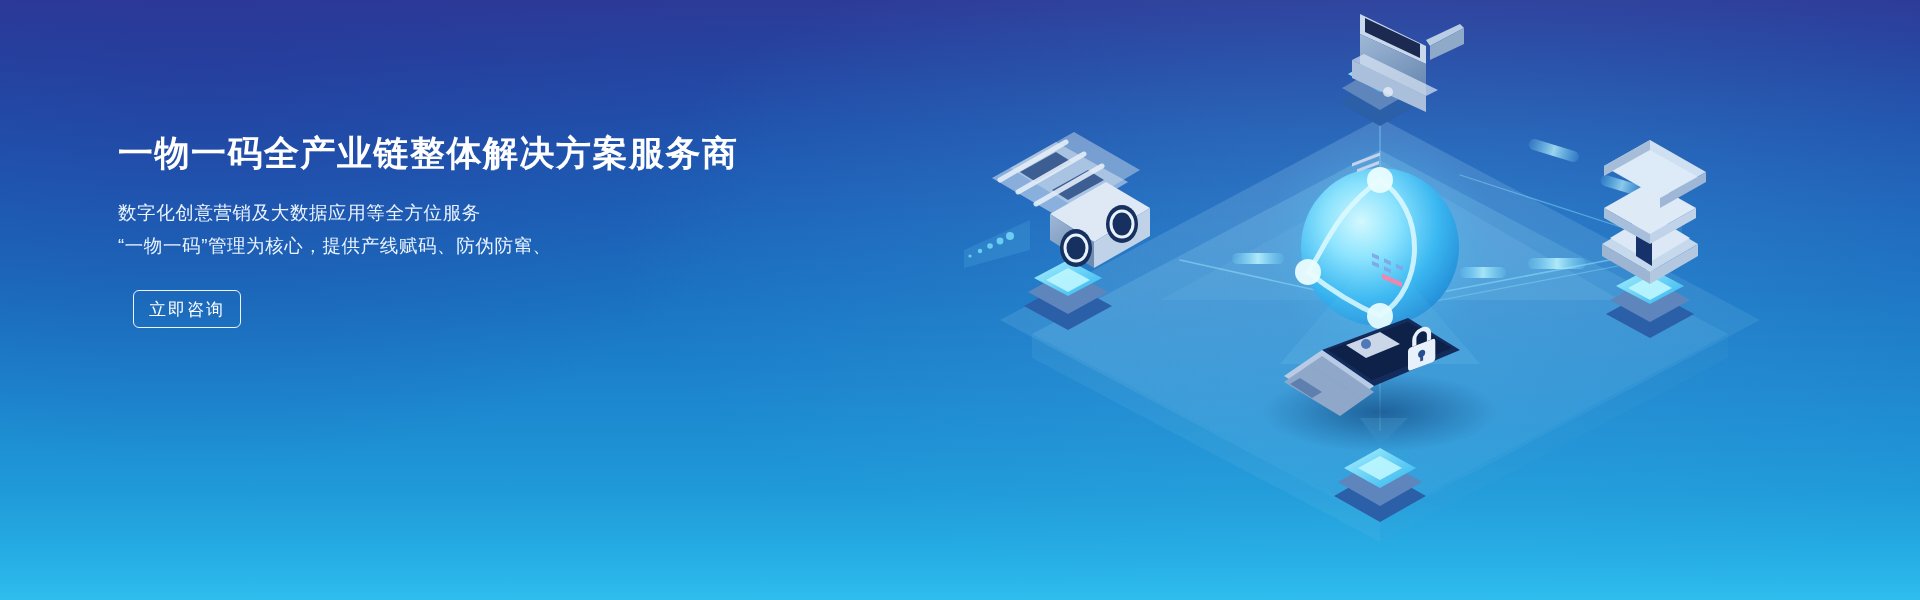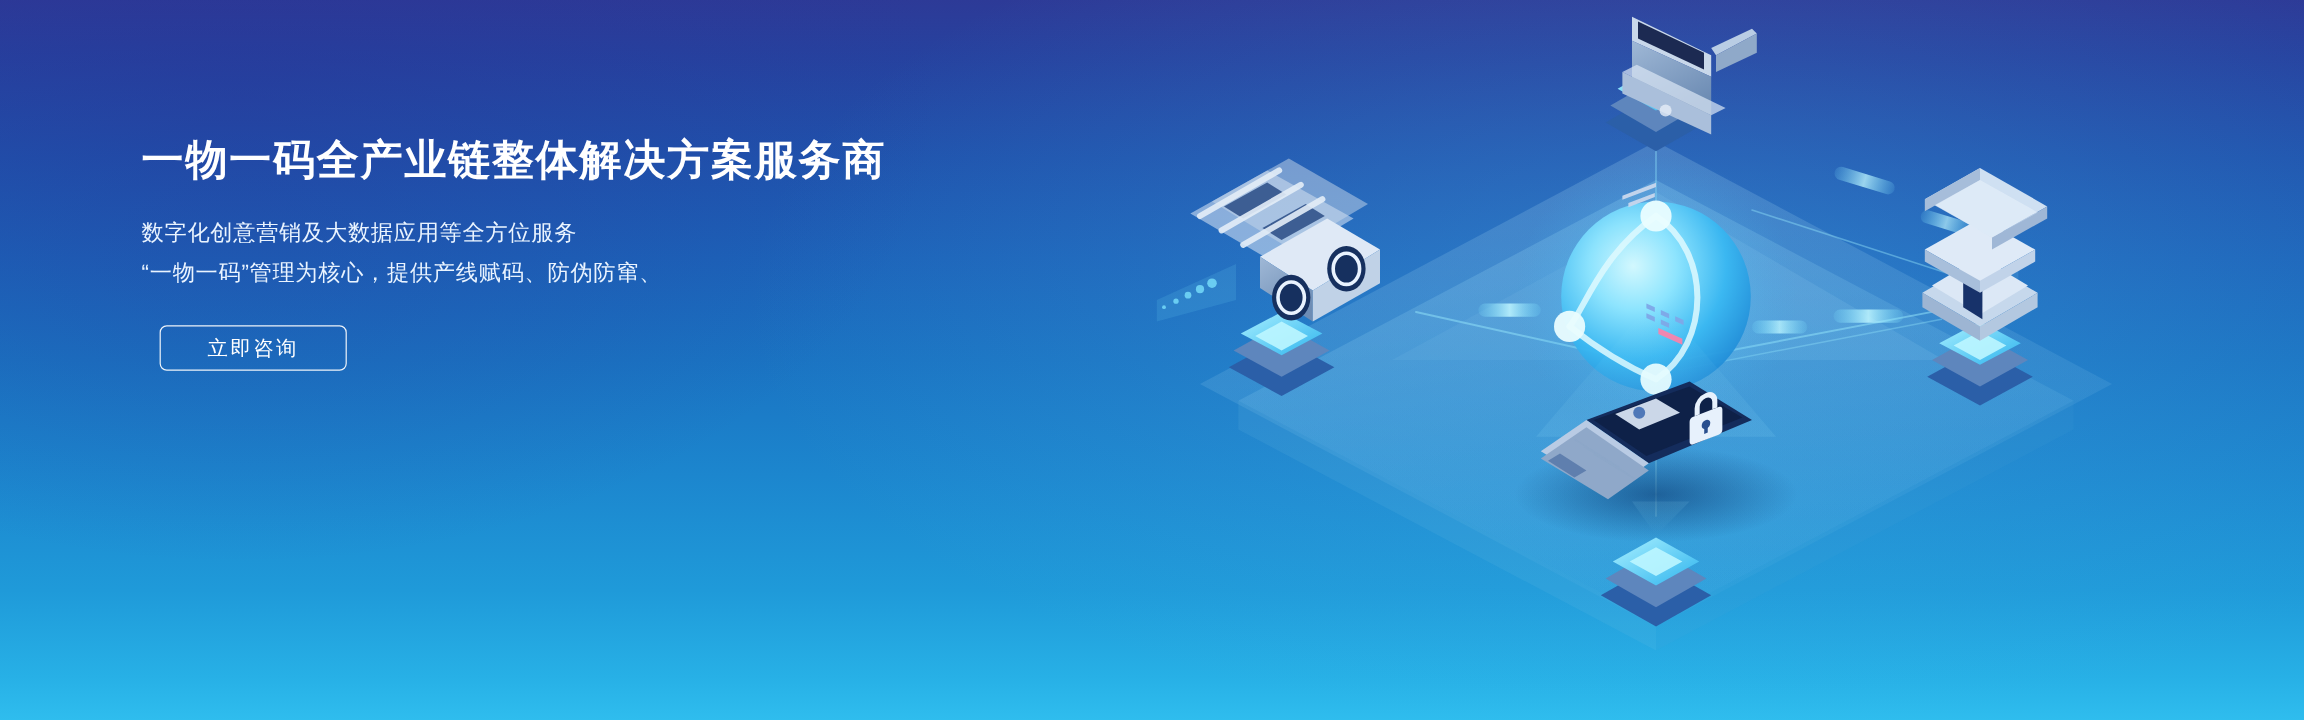--- a/index.html
+++ b/index.html
@@ -31,21 +31,21 @@
     background:
       radial-gradient(1100px 520px at 1390px 250px, rgba(90,190,240,0.28) 0%, rgba(90,190,240,0.10) 42%, rgba(90,190,240,0) 70%),
       radial-gradient(900px 600px at 200px 80px, rgba(40,50,150,0.35) 0%, rgba(40,50,150,0) 65%);
     pointer-events: none;
   }
 
   
   .copy {
     position: absolute;
     left: 118px;
-    top: 113px;
+    top: 132px;
     width: 720px;
   }
   .headline {
     margin: 0;
     font-size: 35px;
     line-height: 1.2;
     font-weight: bold;
     color: #ffffff;
     letter-spacing: 1.5px;
     white-space: nowrap;
@@ -59,21 +59,21 @@
     font-weight: normal;
   }
   .sub-wrap { margin-top: 22px; }
 
   .cta {
     display: inline-flex;
     align-items: center;
     justify-content: center;
     margin-top: 28px;
     margin-left: 15px;
-    width: 156px;
+    width: 108px;
     height: 38px;
     border: 1px solid rgba(255,255,255,0.92);
     border-radius: 6px;
     color: #ffffff;
     font-size: 17px;
     letter-spacing: 2px;
     background: transparent;
     cursor: pointer;
     box-sizing: border-box;
   }

